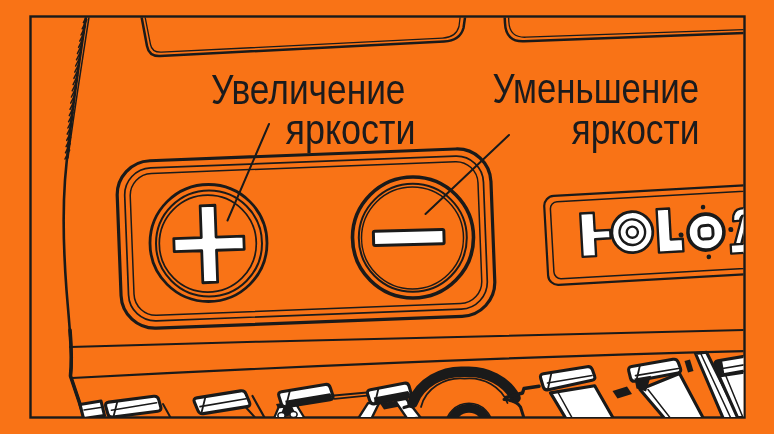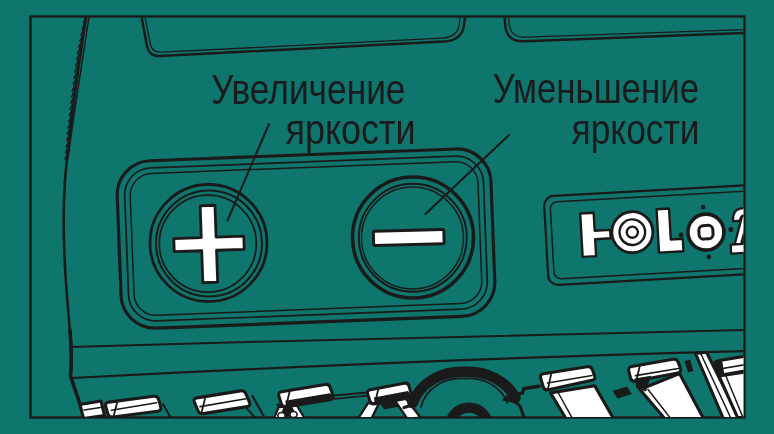--- a/index.html
+++ b/index.html
@@ -1,16 +1,16 @@
 <!DOCTYPE html>
 <html><head>
 <meta charset="utf-8">
 <style>
   html,body{margin:0;padding:0;background:#ffffff;}
-  #page{position:relative;width:774px;height:434px;background:#0f766e;overflow:hidden;}
+  #page{position:relative;width:774px;height:434px;background:#f97316;overflow:hidden;}
   svg{position:absolute;left:0;top:0;}
   text{font-family:"Liberation Sans",sans-serif;fill:#1b1b1d;}
 </style>
 </head>
 <body>
 <div id="page">
 <svg width="774" height="434" viewBox="0 0 774 434">
   <defs>
     <clipPath id="frameclip">
           <rect x="31.5" y="17.5" width="712" height="399.5"></rect>

